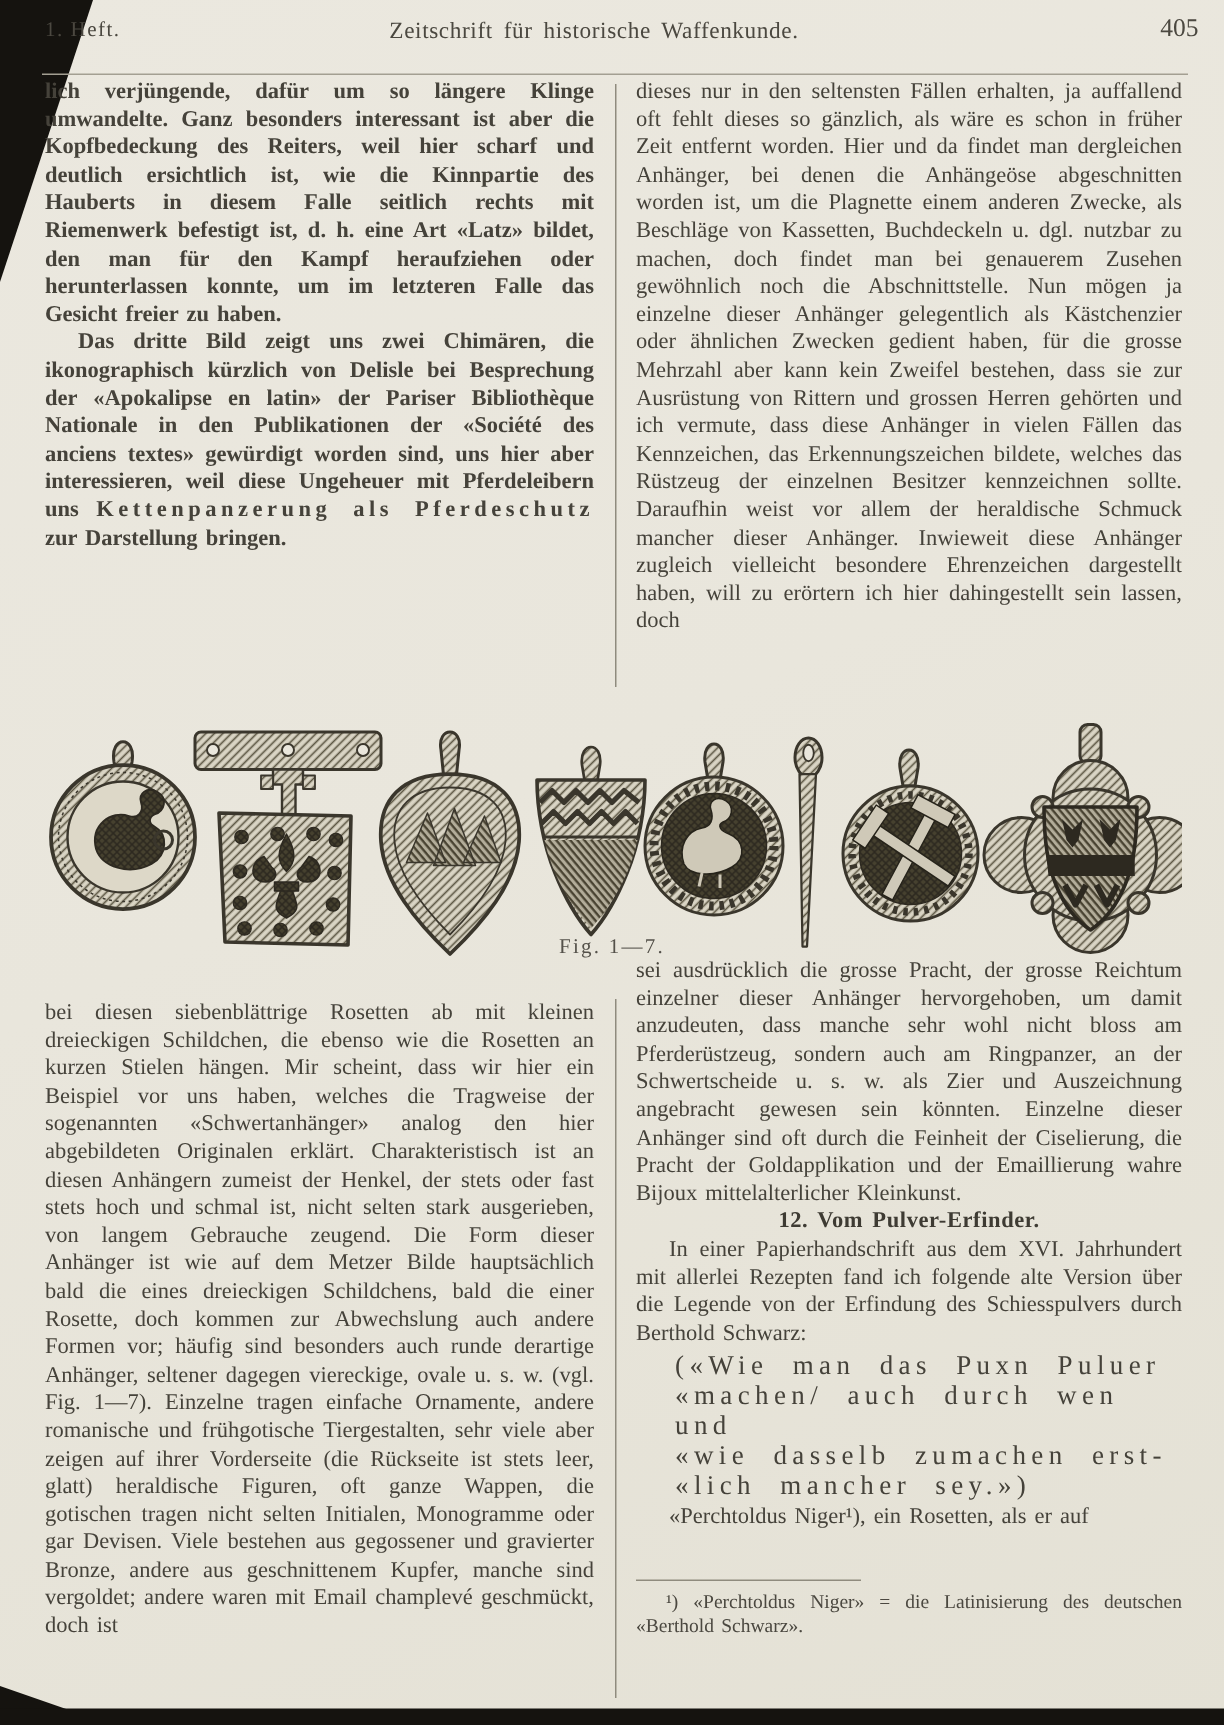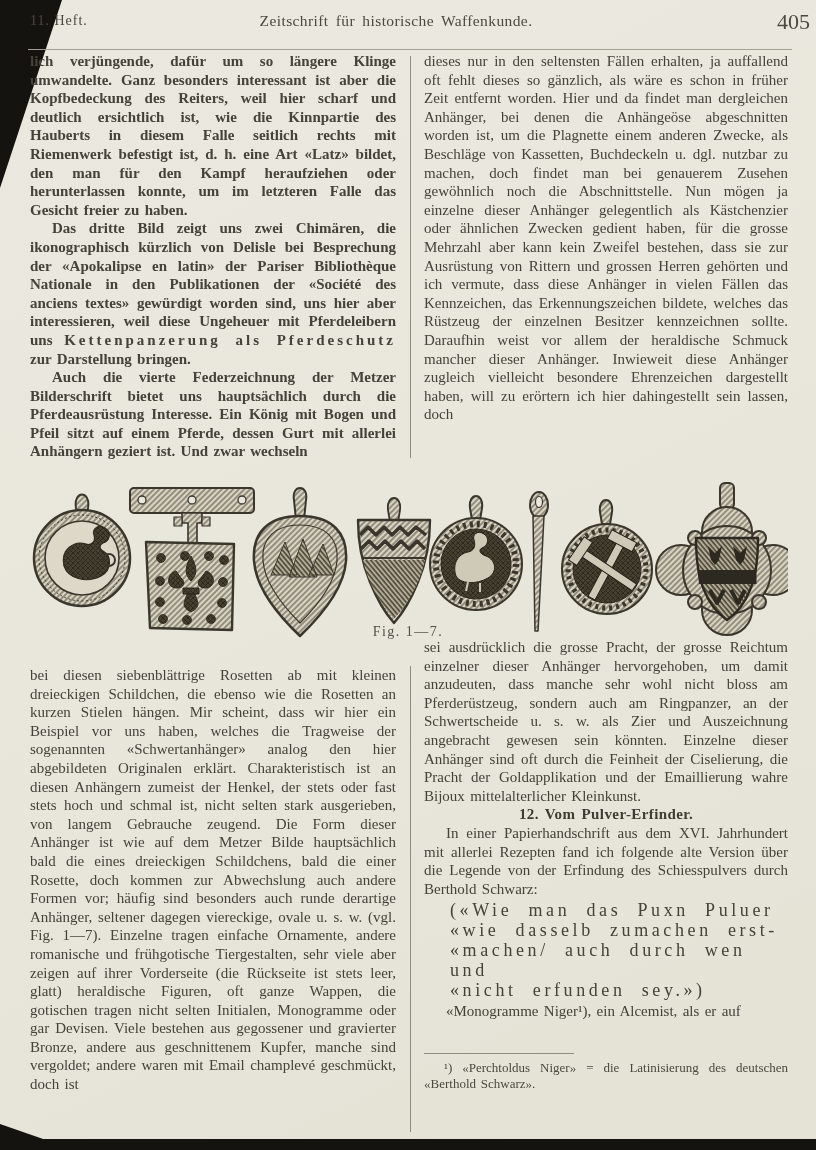--- a/index.html
+++ b/index.html
@@ -16,21 +16,21 @@
   
   .scan-tl{position:absolute;top:0;left:0;width:0;height:0;
     border-top:188px solid #15130f;border-right:62px solid transparent;}
   .scan-bottom{position:absolute;left:0;bottom:0;width:816px;height:11px;background:#15130f;}
   .scan-bl{position:absolute;left:0;bottom:10px;width:0;height:0;
     border-bottom:16px solid #15130f;border-right:46px solid transparent;}
   
   .issue{position:absolute;top:13px;left:30px;font-size:14px;letter-spacing:1px;color:#4b4840;}
   .journal{position:absolute;top:12px;left:0;width:792px;text-align:center;
     font-size:15.5px;letter-spacing:.4px;word-spacing:3px;color:#4b4840;}
-  .pageno{position:absolute;top:9px;right:6px;font-size:22px;color:#4b4840;}
+  .pageno{position:absolute;top:9px;right:17px;font-size:17px;color:#4b4840;}
   .header-rule{position:absolute;top:49px;left:28px;width:764px;border-top:1px solid #a39f92;}
   
   .col{position:absolute;font-size:15px;line-height:18.6px;text-align:justify;
     word-spacing:1.6px;color:#45423a;}
   .col p{margin:0;}
   .col p.ind{text-indent:22px;}
   .left-top{left:30px;top:52px;width:366px;font-weight:bold;}
   .right-top{left:424px;top:52px;width:364px;}
   .left-bottom{left:30px;top:666px;width:366px;}
   .right-bottom{left:424px;top:638px;width:364px;}
@@ -52,29 +52,28 @@
   .footnote-rule{width:150px;border-top:1px solid #8f8b7e;margin-bottom:6px;}
   .footnote{font-size:13px;line-height:16.5px;text-indent:20px;text-align:justify;color:#4b4840;}
 </style>
 </head>
 <body>
 
 <div class="page">
 
   <div class="scan-tl"></div>
 
-  <span class="issue">11. Heft.</span>
+  <span class="issue">1. Heft.</span>
   <span class="journal">Zeitschrift für historische Waffenkunde.</span>
   <span class="pageno">405</span>
   <div class="header-rule"></div>
 
   <div class="col left-top">
     <p>lich verjüngende, dafür um so längere Klinge umwandelte. Ganz besonders interessant ist aber die Kopfbedeckung des Reiters, weil hier scharf und deutlich ersichtlich ist, wie die Kinnpartie des Hauberts in diesem Falle seitlich rechts mit Riemenwerk befestigt ist, d. h. eine Art «Latz» bildet, den man für den Kampf heraufziehen oder herunterlassen konnte, um im letzteren Falle das Gesicht freier zu haben.</p>
     <p class="ind"><span>Das dritte Bild zeigt uns zwei Chimären, die ikonographisch kürzlich von Delisle bei Besprechung der «Apokalipse en latin» der Pariser Bibliothèque Nationale in den Publikationen der «Société des anciens textes» gewürdigt worden sind, uns hier aber interessieren, weil diese Ungeheuer mit Pferdeleibern uns </span><span class="sperr">Kettenpanzerung als Pferdeschutz</span><span> zur Darstellung bringen.</span></p>
-    <p class="ind">Auch die vierte Federzeichnung der Metzer Bilderschrift bietet uns hauptsächlich durch die Pferdeausrüstung Interesse. Ein König mit Bogen und Pfeil sitzt auf einem Pferde, dessen Gurt mit allerlei Anhängern geziert ist. Und zwar wechseln</p>
   </div>
 
   <div class="divider top"></div>
 
   <div class="col right-top">
     <p>dieses nur in den seltensten Fällen erhalten, ja auffallend oft fehlt dieses so gänzlich, als wäre es schon in früher Zeit entfernt worden. Hier und da findet man dergleichen Anhänger, bei denen die Anhängeöse abgeschnitten worden ist, um die Plagnette einem anderen Zwecke, als Beschläge von Kassetten, Buchdeckeln u. dgl. nutzbar zu machen, doch findet man bei genauerem Zusehen gewöhnlich noch die Abschnittstelle. Nun mögen ja einzelne dieser Anhänger gelegentlich als Kästchenzier oder ähnlichen Zwecken gedient haben, für die grosse Mehrzahl aber kann kein Zweifel bestehen, dass sie zur Ausrüstung von Rittern und grossen Herren gehörten und ich vermute, dass diese Anhänger in vielen Fällen das Kennzeichen, das Erkennungszeichen bildete, welches das Rüstzeug der einzelnen Besitzer kennzeichnen sollte. Daraufhin weist vor allem der heraldische Schmuck mancher dieser Anhänger. Inwieweit diese Anhänger zugleich vielleicht besondere Ehrenzeichen dargestellt haben, will zu erörtern ich hier dahingestellt sein lassen, doch</p>
   </div>
 
   <figure>
     <svg class="fig-art" width="760" height="160" viewBox="0 0 760 160" xmlns="http://www.w3.org/2000/svg">
@@ -212,25 +211,25 @@
   </div>
 
   <div class="divider bottom"></div>
 
   <div class="col right-bottom">
     <p>sei ausdrücklich die grosse Pracht, der grosse Reichtum einzelner dieser Anhänger hervorgehoben, um damit anzudeuten, dass manche sehr wohl nicht bloss am Pferderüstzeug, sondern auch am Ringpanzer, an der Schwertscheide u. s. w. als Zier und Auszeichnung angebracht gewesen sein könnten. Einzelne dieser Anhänger sind oft durch die Feinheit der Ciselierung, die Pracht der Goldapplikation und der Emaillierung wahre Bijoux mittelalterlicher Kleinkunst.</p>
     <p class="section-heading">12. Vom Pulver-Erfinder.</p>
     <p class="ind">In einer Papierhandschrift aus dem XVI. Jahrhundert mit allerlei Rezepten fand ich folgende alte Version über die Legende von der Erfindung des Schiesspulvers durch Berthold Schwarz:</p>
     <div class="quote">
       <div>(«Wie man das Puxn Puluer</div>
+      <div>«machen/ auch durch wen und</div>
       <div>«wie dasselb zumachen erst-</div>
-      <div>«machen/ auch durch wen und</div>
-      <div>«nicht erfunden sey.»)</div>
+      <div>«lich mancher sey.»)</div>
     </div>
-    <p class="ind">«Monogramme Niger¹), ein Alcemist, als er auf</p>
+    <p class="ind">«Perchtoldus Niger¹), ein Rosetten, als er auf</p>
     <div class="footnote-block">
       <div class="footnote-rule"></div>
       <p class="footnote">¹) «Perchtoldus Niger» = die Latinisierung des deutschen «Berthold Schwarz».</p>
     </div>
   </div>
 
   <div class="scan-bl"></div>
   <div class="scan-bottom"></div>
 
 </div>

